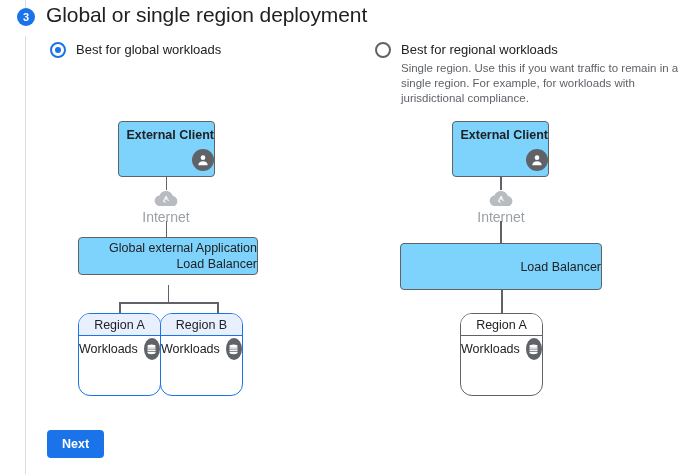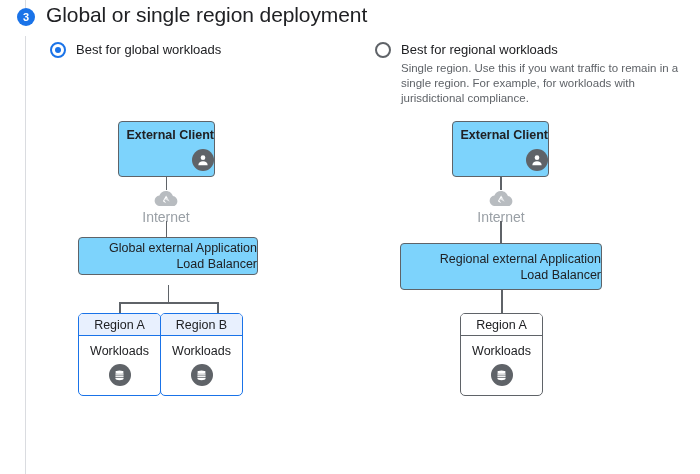--- a/index.html
+++ b/index.html
@@ -91,37 +91,37 @@
   
   .cloud-wrap { position: absolute; text-align: center; }
   .cloud-label {
     font-size: 14px; color: #9aa0a6; margin-top: -2px; line-height: 12px;
   }
 
   
   .region { position: absolute; }
   .region-box {
     position: absolute; inset: 0;
-    border: 1.5px solid #5f6368; border-radius: 5px;
+    border: 1.5px solid #5f6368; border-radius: 12px;
     background: #ffffff; overflow: hidden;
   }
   .region-box.accent { border-color: #1a73e8; }
   .region-head {
     height: 22px; display: flex; align-items: center; justify-content: center;
     border-bottom: 1.5px solid #5f6368;
     font-size: 12.5px; color: #202124; font-weight: 400;
     background: #ffffff;
   }
   .region-box.accent .region-head {
     background: #e8f0fe; border-bottom-color: #1a73e8;
   }
   .region-body {
-    display: flex; flex-direction: column;
+    display: flex; flex-direction: row;
     align-items: center; justify-content: flex-start;
-    padding-top: 8px; gap: 6px;
+    padding-top: 2px; gap: 6px;
   }
   .region-body .label {
     font-size: 12.5px; color: #202124; font-weight: 400;
   }
 
   
   .icon-circle {
     width: 22px; height: 22px; border-radius: 50%;
     background: #5f6368;
     display: flex; align-items: center; justify-content: center;
@@ -252,21 +252,20 @@
         <path d="M38.5 31H13.5C7.7 31 3 26.6 3 21.2c0-4.9 3.8-9 8.8-9.7C13.4 6.5 18.3 3 24 3c6.2 0 11.4 4.1 12.7 9.6 4.6.6 8.3 4.5 8.3 9.2C45 26.8 42 31 38.5 31z" fill="#b8bcc0"></path>
         <path d="M24.2 11.5l-5.4 9.3c-.5.9-.2 2 .7 2.5l4.7 2.7-3.6-6.2 6.2-3.6-2.6-4.7z" fill="#ffffff"></path>
         <path d="M30.6 22.4l-4.1-7.1-4.7 2.7 7.3 4.2c.9.5 1.3 0 1.5-.2z" fill="#e6e8ea"></path>
       </svg>
       <div class="cloud-label">Internet</div>
     </div>
 
     <div class="vline" style="left:150px; top:221px; height:22px;"></div>
 
     <div class="node" style="left:50px; top:243px; width:202px; height:47px;">
-      <div class="node-title normal">Regional external Application</div>
       <div class="node-title normal">Load Balancer</div>
     </div>
 
     <div class="vline" style="left:151px; top:290px; height:23px;"></div>
 
     <div class="region" style="left:110px; top:313px; width:83px; height:83px;">
       <div class="region-box">
         <div class="region-head">Region A</div>
         <div class="region-body">
           <div class="label">Workloads</div>
@@ -276,14 +275,15 @@
               <rect x="4.5" y="8" width="15" height="2.6" fill="#ffffff"></rect>
               <rect x="4.5" y="12" width="15" height="2.6" fill="#ffffff"></rect>
               <path d="M4.5 16h15v2.2c0 1.5-3.4 2.6-7.5 2.6s-7.5-1.1-7.5-2.6z" fill="#ffffff"></path>
             </svg>
           </div>
         </div>
       </div>
     </div>
   </div>
 
+  <button class="next-btn">Next</button>
 
 </div>
 
 </body></html>

